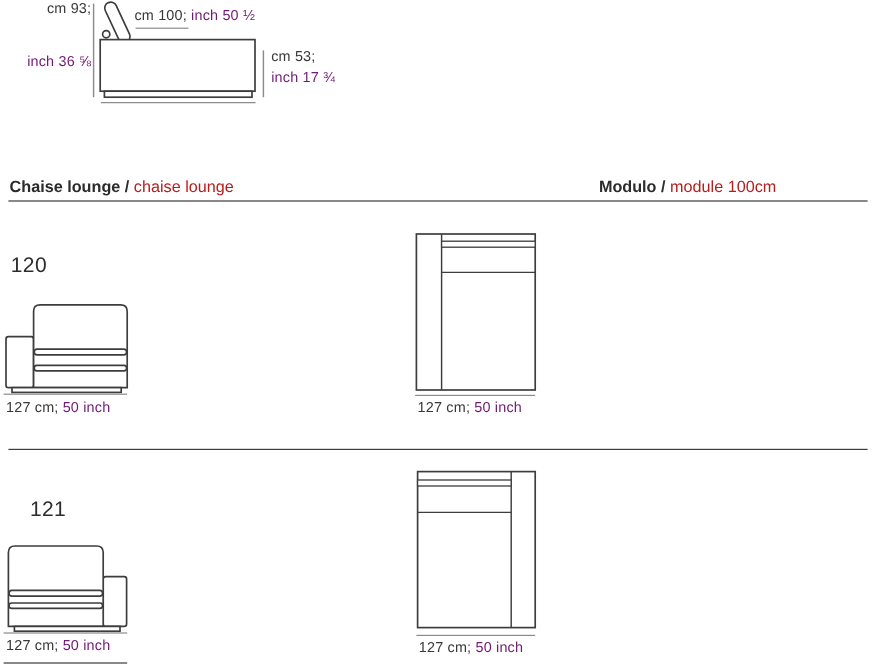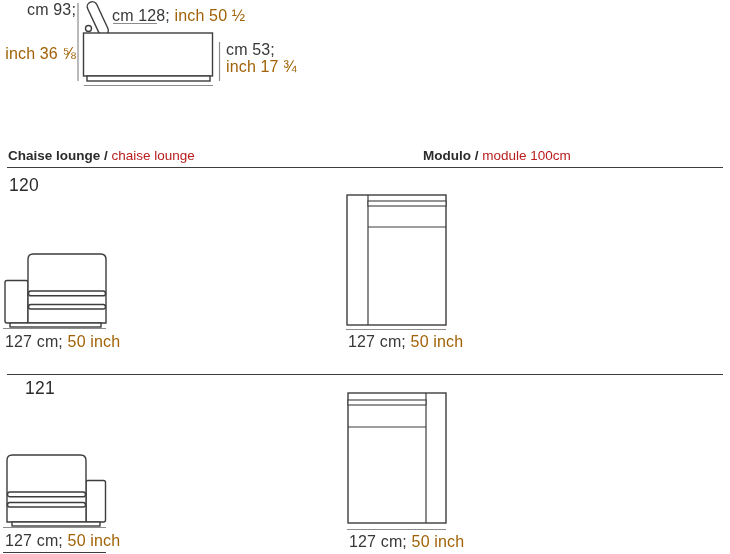--- a/index.html
+++ b/index.html
@@ -2,26 +2,26 @@
 <html><head>
 <meta charset="utf-8">
 <style>
   html,body { margin:0; padding:0; background:#ffffff; }
   .stage {
     position:relative; width:730px; height:554px; background:#ffffff;
     font-family:"Liberation Sans", sans-serif; overflow:hidden;
     -webkit-font-smoothing:antialiased;
   }
   .abs { position:absolute; }
-  .lbl { position:absolute; font-size:16px; line-height:1.2; white-space:nowrap;
+  .lbl { position:absolute; font-size:12px; line-height:1.2; white-space:nowrap;
          letter-spacing:.15px; }
   .lbl-r { text-align:right; }
   .c1 { color:#383838; }
-  .c2 { color:#a16207; }
-  .code { position:absolute; font-size:17.5px; color:#2c2c2c; letter-spacing:.3px; }
+  .c2 { color:#701a75; }
+  .code { position:absolute; font-size:17.5px; color:#2c2c2c; letter-spacing:.3px;margin-top:36px; }
   .hdr { position:absolute; font-size:13.5px; white-space:nowrap; }
   .hdr .p { color:#2b2b2b; font-weight:700; }
   .hdr .s { color:#b91c1c; font-weight:400; }
   .dimline { position:absolute; background:#8c8c8c; height:1.3px; }
   .rule { position:absolute; background:#3c3c3c; height:1.4px; }
   svg .s  { fill:#ffffff; stroke:#3d3d3d; stroke-width:1.4; }
   svg .s2 { fill:#ffffff; stroke:#3d3d3d; stroke-width:1.1; }
   svg .d  { fill:none; stroke:#3d3d3d; stroke-width:1.2; }
   svg .g  { fill:none; stroke:#8c8c8c; stroke-width:1.2; }
 </style>
@@ -43,38 +43,38 @@
   </svg>
 
   <div class="lbl lbl-r" style="left:0;top:10;width:76px">
     <span class="c1">cm 93;</span>
   </div>
   <div class="lbl lbl-r" style="left:0;top:44px;width:76px">
     <span class="c2">inch 36 ⅝</span>
   </div>
 
   <div class="lbl" style="left:112px;top:6px">
-    <span class="c1">cm 128;</span>
+    <span class="c1">cm 100;</span>
     <span class="c2">inch 50 ½</span>
   </div>
   <div class="dimline" style="left:113px;top:23px;width:44px"></div>
 
   <div class="lbl" style="left:226px;top:40px">
     <span class="c1">cm 53;</span>
   </div>
   <div class="lbl" style="left:226px;top:57px">
     <span class="c2">inch 17 ¾</span>
   </div>
 
 
   <div class="hdr" style="left:8px;top:148px">
     <span class="p">Chaise lounge /</span>
     <span class="s">chaise lounge</span>
   </div>
-  <div class="hdr" style="left:423px;top:148px;width:300px;text-align:left">
+  <div class="hdr" style="left:423px;top:148px;width:300px;text-align:center">
     <span class="p">Modulo /</span>
     <span class="s">module 100cm</span>
   </div>
   <div class="rule" style="left:7px;top:166.5px;width:716px"></div>
 
   <div class="code" style="left:9px;top:175px">120</div>
 
   <svg class="abs" style="left:3px;top:252px" width="106" height="78" viewBox="0 0 106 78">
     <rect class="s" x="2" y="28.5" width="23" height="42.5" rx="2"></rect>
     <path class="s" d="M25,71 V7.5 Q25,2 30.5,2 H97.5 Q103,2 103,7.5 V71 Z"></path>

